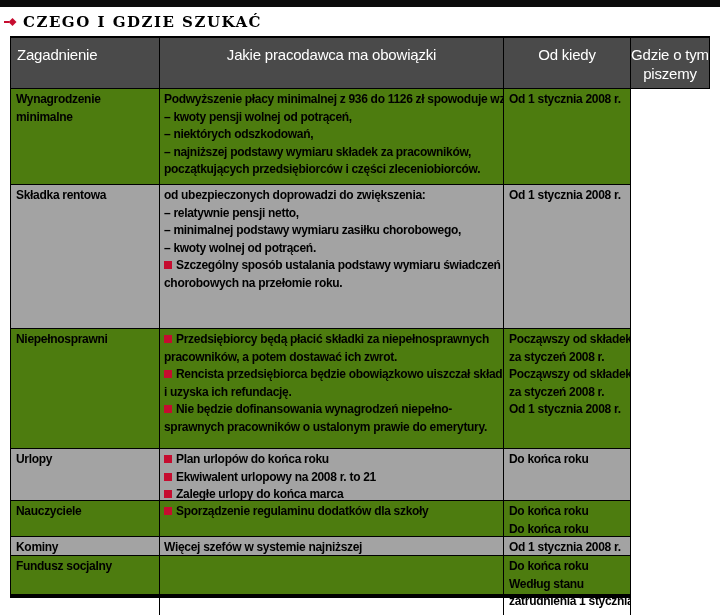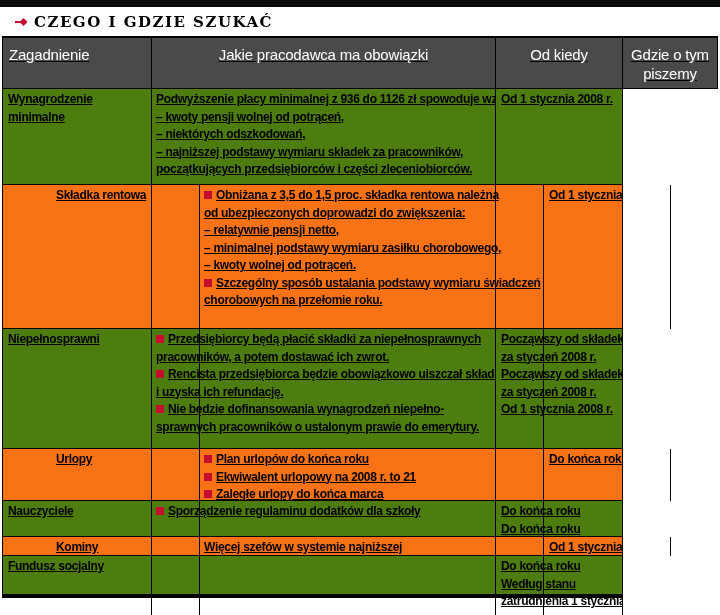--- a/index.html
+++ b/index.html
@@ -2,49 +2,48 @@
 <html style="--accent: #c60c2f;"><head>
 <meta charset="utf-8">
 <style>
   html,body{margin:0;padding:0;}
   .page{
     width:720px;height:615px;background:#ffffff;overflow:hidden;
     font-family:"Liberation Sans",sans-serif;color:#000;position:relative;
     box-sizing:border-box;
   }
   .top-rule{height:7px;background:#0b0b0b;}
-  .title-bar{display:flex;align-items:center;height:29px;padding-left:4px;margin-left:11px;}
+  .title-bar{display:flex;align-items:center;height:29px;padding-left:4px;}
   .title-icon{display:inline-flex;margin-right:5px;}
   .title{
     font-family:"DejaVu Serif",serif;font-weight:bold;font-size:15px;
     letter-spacing:1.5px;white-space:nowrap;
   }
   .table{
-    margin:0 2px;border:1px solid #000;border-top:2px solid #000;
+    margin:0 10px;border:1px solid #000;border-top:2px solid #000;
     border-bottom:4px solid #000;
-    text-decoration:underline;
   }
   .thead{
     display:grid;grid-template-columns:148px 344px 127px auto;
     background:#4a4a4a;color:#fff;height:50px;box-sizing:border-box;
   }
   .th{
     font-size:15px;line-height:19px;padding-top:7px;box-sizing:border-box;
     letter-spacing:-0.2px;
   }
   .th.c0{text-align:left;padding-left:6px;}
   .th.c1,.th.c2,.th.c3{text-align:center;}
   .th.c1{border-left:1px solid #000;}
   .th.c2{border-left:1px solid #000;}
   .th.c3{border-left:1px solid #000;}
   .tr{
     display:grid;grid-template-columns:148px 344px 127px auto;
     border-top:1px solid #000;box-sizing:border-box;background:#4d7c0f;
   }
-  .tr.shaded{background:#f97316;padding-left:48px;}
+  .tr.shaded{background:#a3a3a3;}
   .td{
     box-sizing:border-box;font-size:12px;font-weight:700;line-height:17.5px;
     letter-spacing:-0.3px;padding:2px 2px 2px 5px;overflow:hidden;
   }
   .td.oblig{border-left:1px solid #000;padding-left:4px;}
   .td.timing{border-left:1px solid #000;display:flex;flex-direction:column;}
   .td.timing.spread{justify-content:space-between;}
   .td.page{border-left:1px solid #000;text-align:center;padding-left:2px;}
   .line{white-space:nowrap;}
   .bullet{
@@ -103,21 +102,20 @@
           <div class="td timing">
             <div>
               <div class="line">Od 1 stycznia 2008 r.</div>
             </div>
           </div>
           <div class="td page">str. 2</div>
         </div>
         <div class="tr shaded">
           <div class="td topic">Składka rentowa</div>
           <div class="td oblig">
-            <div class="line"><span class="bullet"></span>Obniżana z 3,5 do 1,5 proc. składka rentowa należna</div>
             <div class="line">od ubezpieczonych doprowadzi do zwiększenia:</div>
             <div class="line">– relatywnie pensji netto,</div>
             <div class="line">– minimalnej podstawy wymiaru zasiłku chorobowego,</div>
             <div class="line">– kwoty wolnej od potrąceń.</div>
             <div class="line"><span class="bullet"></span>Szczególny sposób ustalania podstawy wymiaru świadczeń</div>
             <div class="line">chorobowych na przełomie roku.</div>
           </div>
           <div class="td timing spread">
             <div>
               <div class="line">Od 1 stycznia 2008 r.</div>

